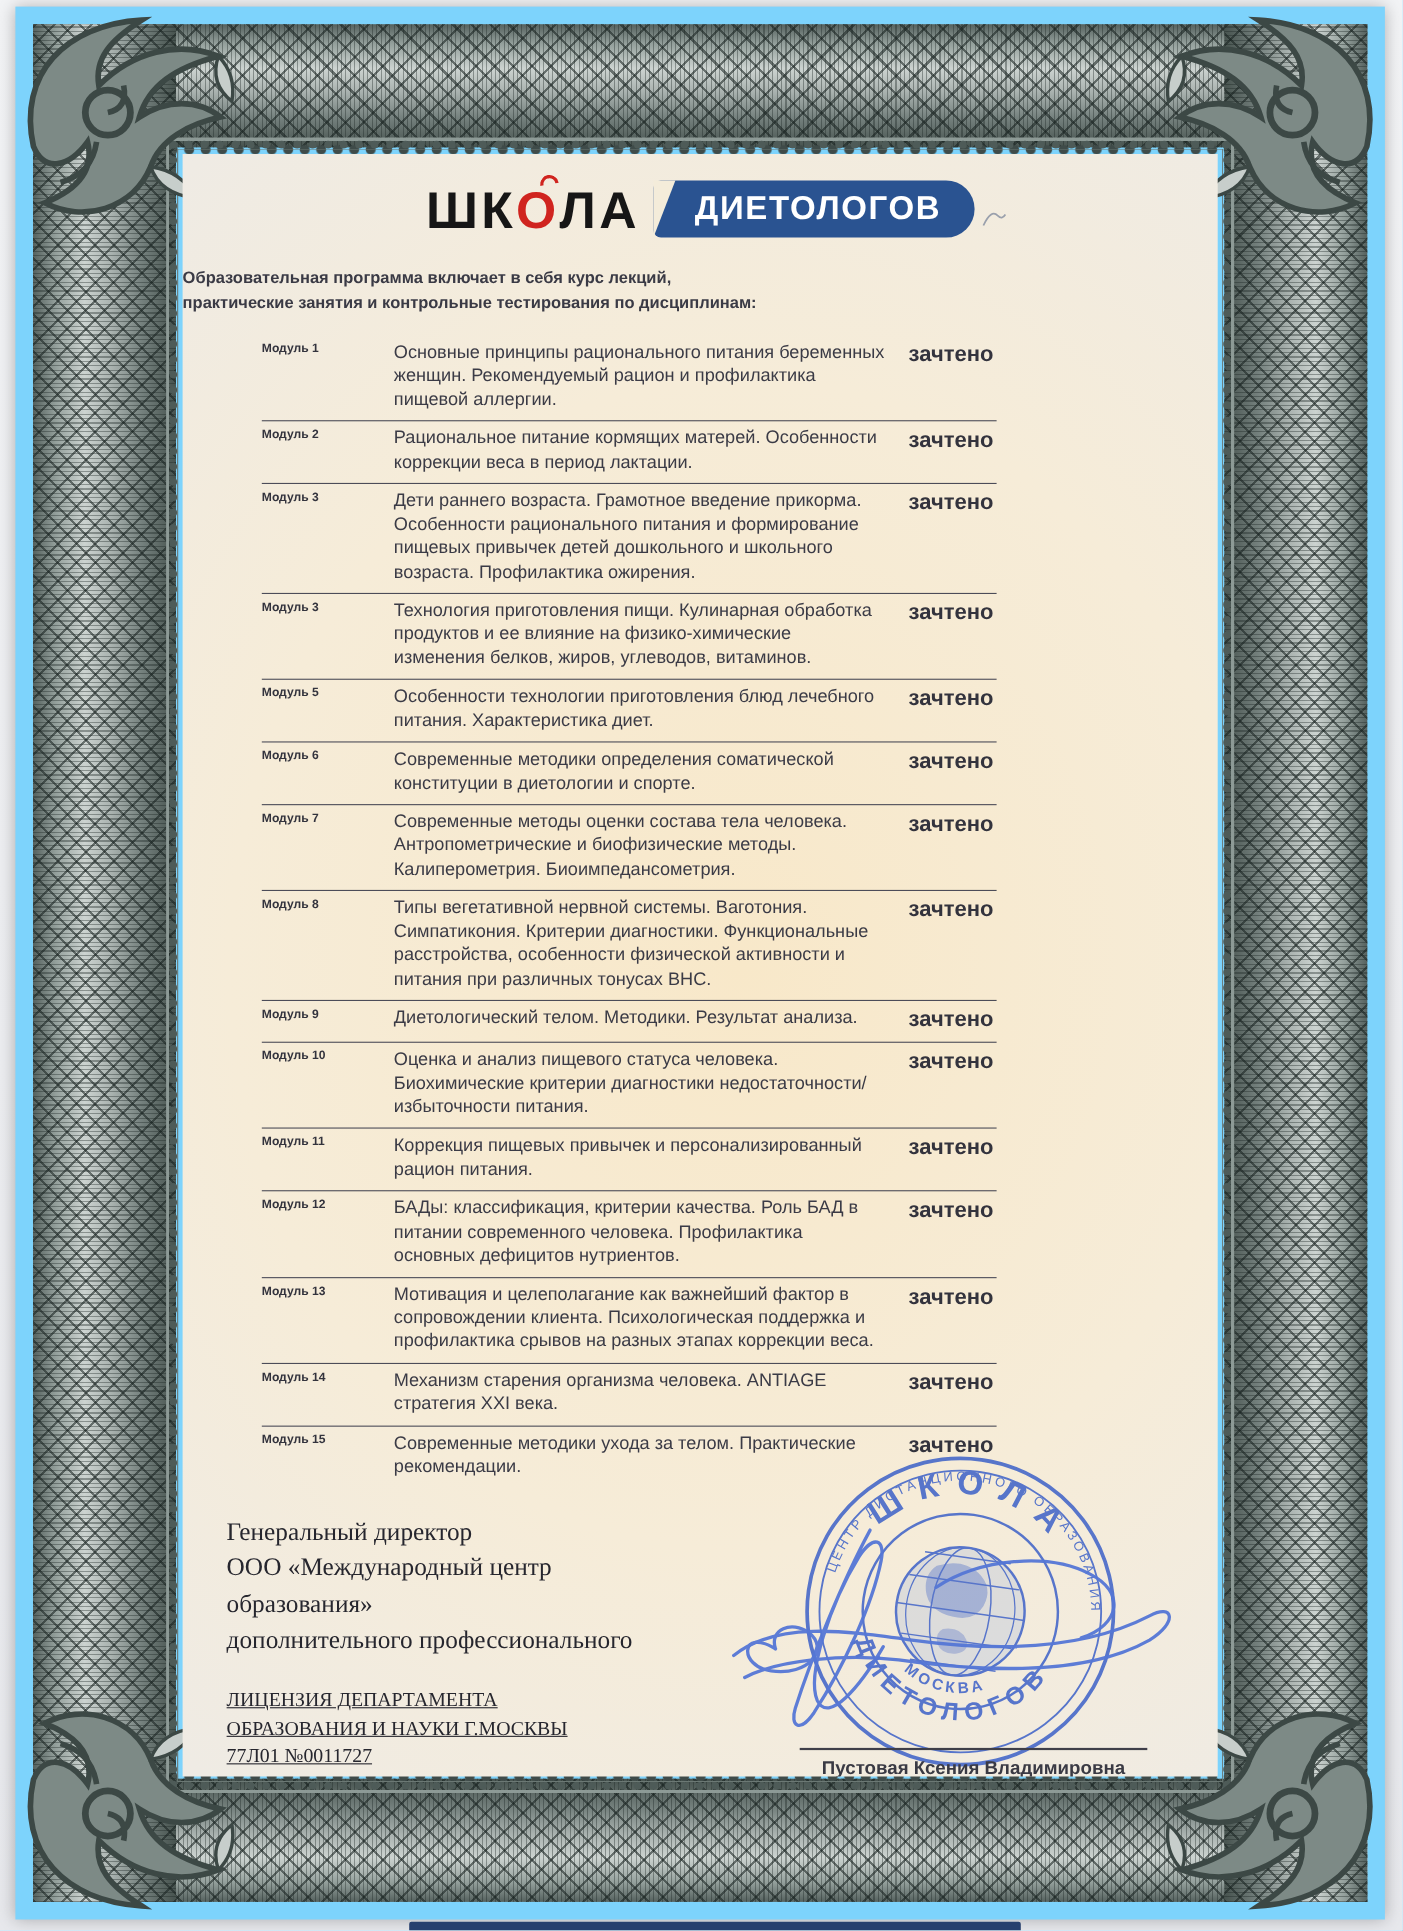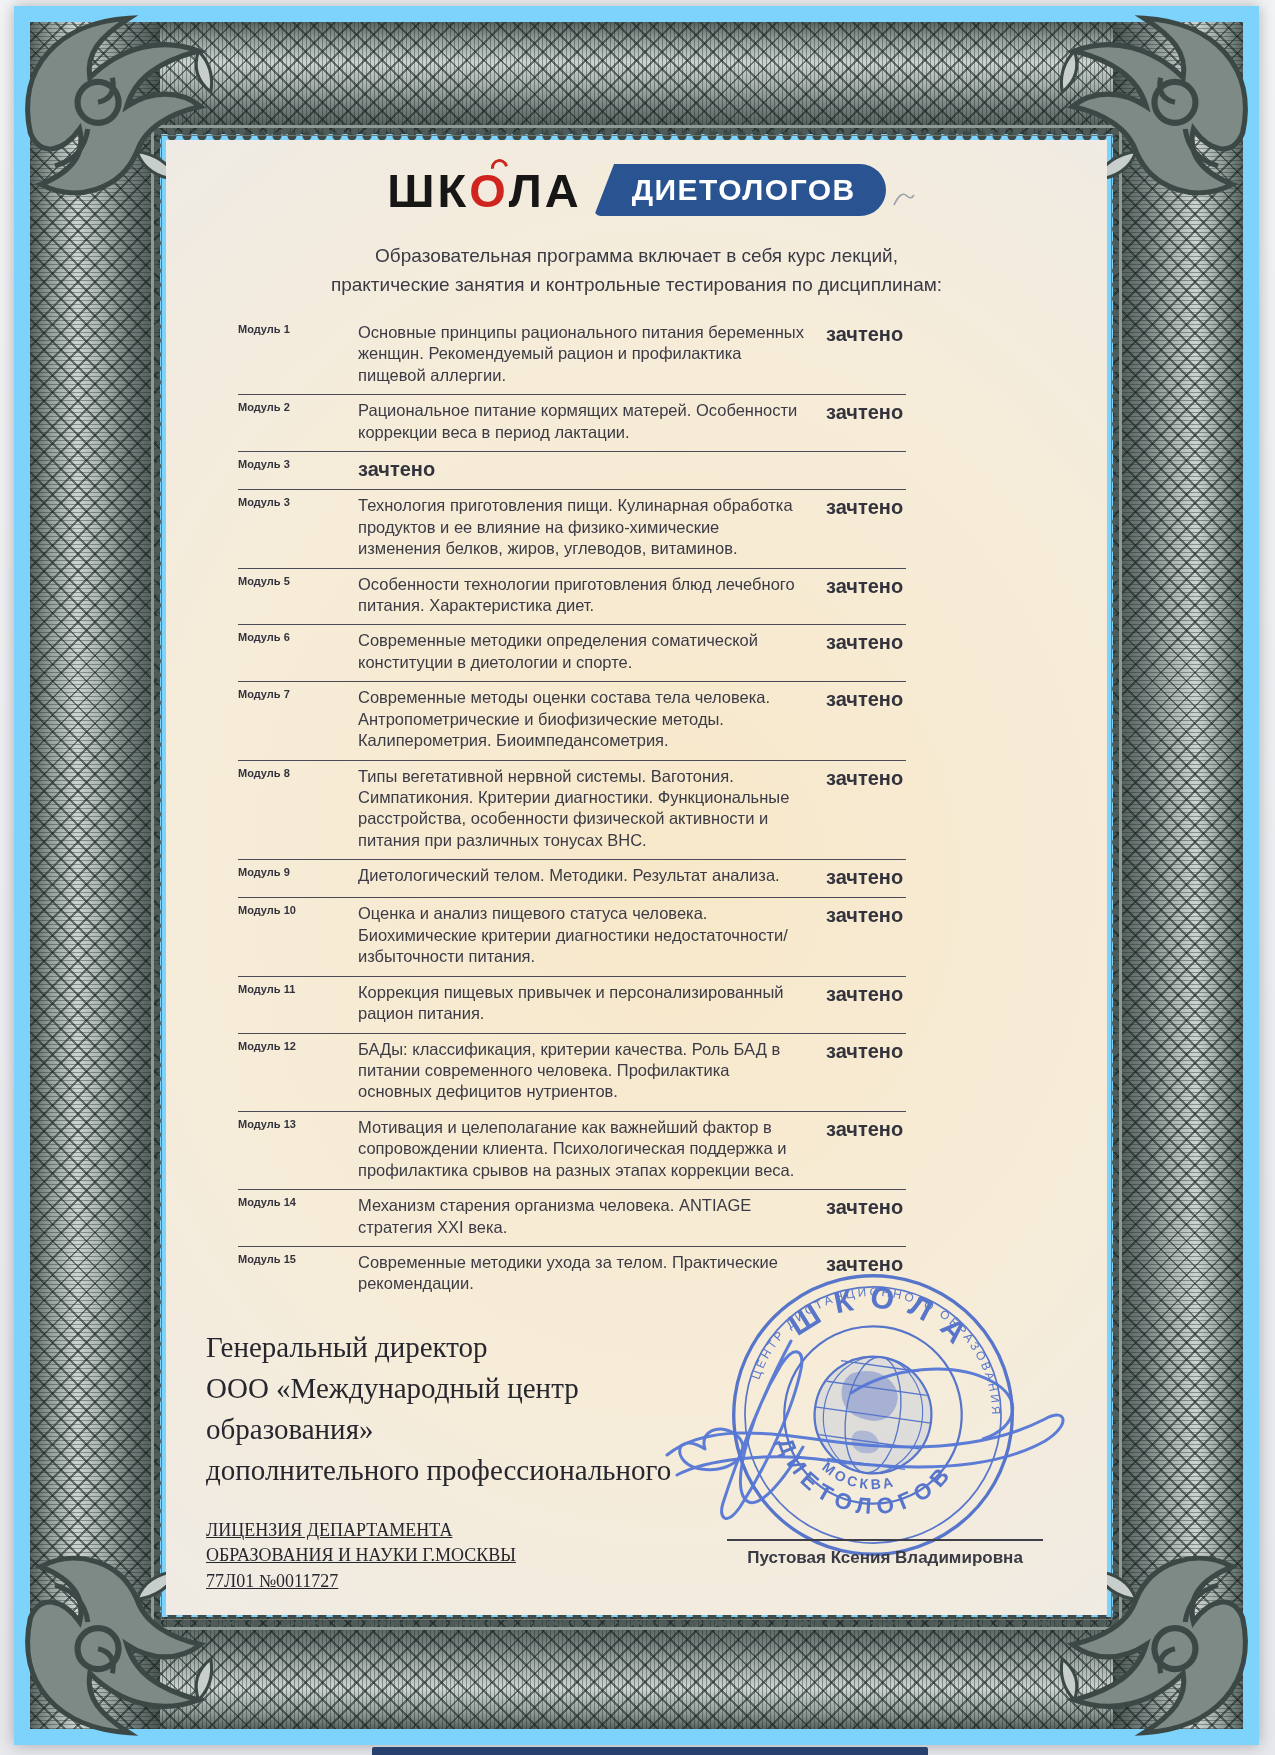--- a/index.html
+++ b/index.html
@@ -64,31 +64,31 @@
   }
   .logo-badge{
     position:relative;background:#2a5391;color:#fff;font-weight:bold;font-size:30px;
     letter-spacing:1.5px;padding:11px 30px 11px 38px;border-radius:8px 30px 30px 8px;line-height:1;
   }
   .logo-badge::before{
     content:"";position:absolute;left:0;top:0;width:0;height:0;
     border-top:52px solid #f4ecda;border-right:20px solid transparent;
   }
   
-  .intro{margin-top:26px;text-align:center;font-weight:normal;font-size:19px;color:#3a3a45;line-height:1.5;}
+  .intro{margin-top:26px;font-weight:bold;font-size:15px;color:#3a3a45;line-height:1.5;}
   
   .modules{width:668px;margin:18px 0 0 72px;}
   .module-row{display:grid;grid-template-columns:116px 1fr 80px;column-gap:4px;padding:5px 0 8px;}
   .module-row + .module-row{border-top:1.7px solid #4c4c58;}
   .module-label{font-weight:bold;font-size:11px;color:#33333d;padding-top:1px;}
   .module-desc{font-size:16.5px;color:#3b3b46;line-height:1.3;padding-right:16px;}
   .module-status{font-weight:bold;font-size:20px;color:#33333d;padding-top:1px;}
   
   .footer{position:relative;margin:24px 30px 0 40px;height:270px;}
-  .director{font-family:"Liberation Serif",serif;font-size:29px;color:#26262e;line-height:1.42;}
+  .director{font-family:"Liberation Serif",serif;font-size:23px;color:#26262e;line-height:1.42;}
   .license{font-family:"Liberation Serif",serif;font-size:18px;color:#26262e;line-height:1.42;margin-top:26px;text-decoration:underline;}
   .stamp-wrap{position:absolute;right:58px;top:-58px;width:292px;height:292px;transform:rotate(8deg);opacity:.92;}
   .signature-wrap{position:absolute;right:-6px;top:-30px;width:440px;height:260px;}
   .sign-name{
     position:absolute;right:34px;top:212px;width:316px;border-top:2px solid #3f3f49;
     padding-top:7px;text-align:center;font-size:17px;font-weight:bold;color:#3a3a44;
   }
   .pencil-mark{position:absolute;right:190px;top:48px;width:26px;height:22px;}
   .photo-strip{position:absolute;left:372px;bottom:0;width:556px;height:8px;background:#27406e;border-radius:2px 2px 0 0;}
 </style>
@@ -150,20 +150,21 @@
   </div>
 
   <div class="module-row">
     <div class="module-label">Модуль 2</div>
     <div class="module-desc">Рациональное питание кормящих матерей. Особенности коррекции веса в период лактации.</div>
     <div class="module-status">зачтено</div>
   </div>
 
   <div class="module-row">
     <div class="module-label">Модуль 3</div>
+    <div class="module-desc">Дети раннего возраста. Грамотное введение прикорма. Особенности рационального питания и формирование пищевых привычек детей дошкольного и школьного возраста. Профилактика ожирения.</div>
     <div class="module-status">зачтено</div>
   </div>
 
   <div class="module-row">
     <div class="module-label">Модуль 3</div>
     <div class="module-desc">Технология приготовления пищи. Кулинарная обработка продуктов и ее влияние на физико-химические изменения белков, жиров, углеводов, витаминов.</div>
     <div class="module-status">зачтено</div>
   </div>
 
   <div class="module-row">

